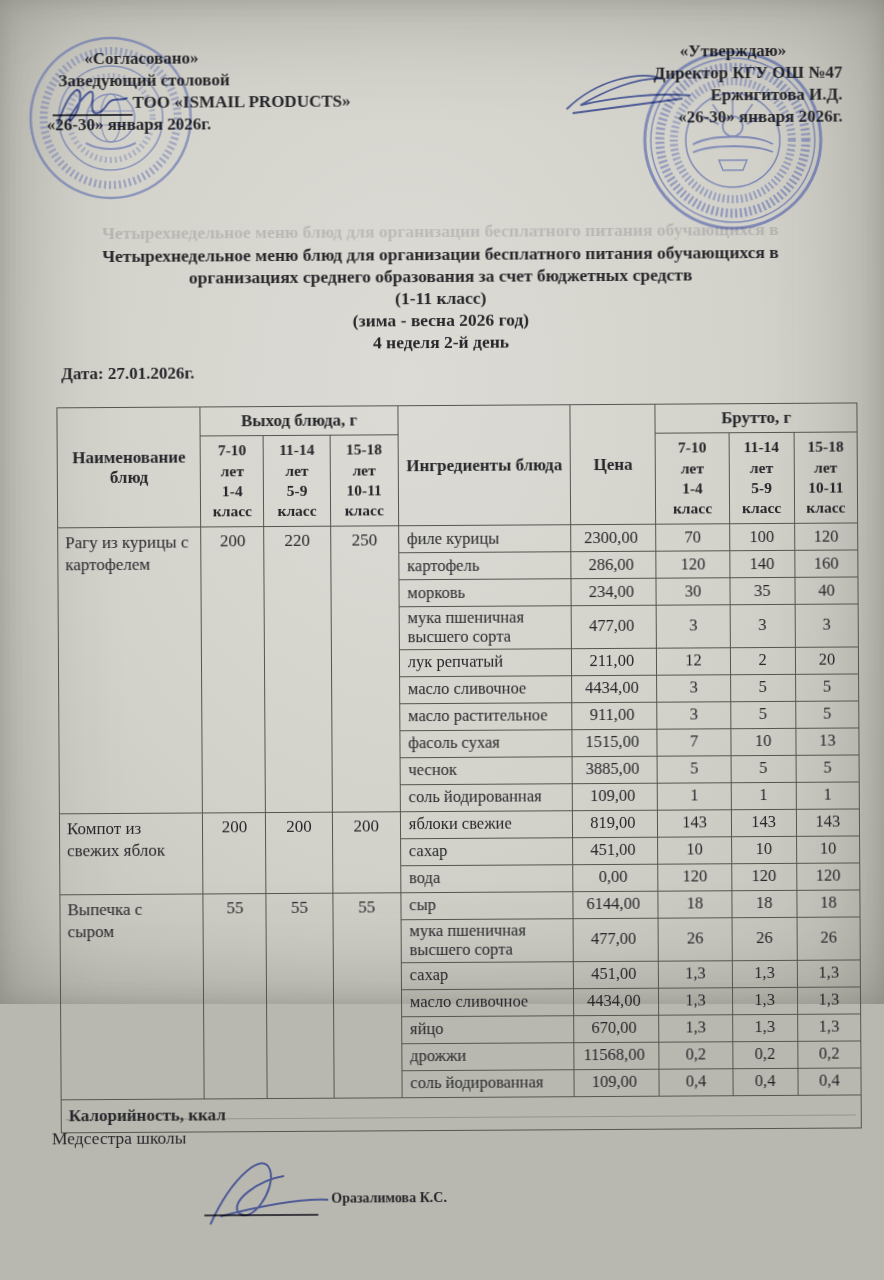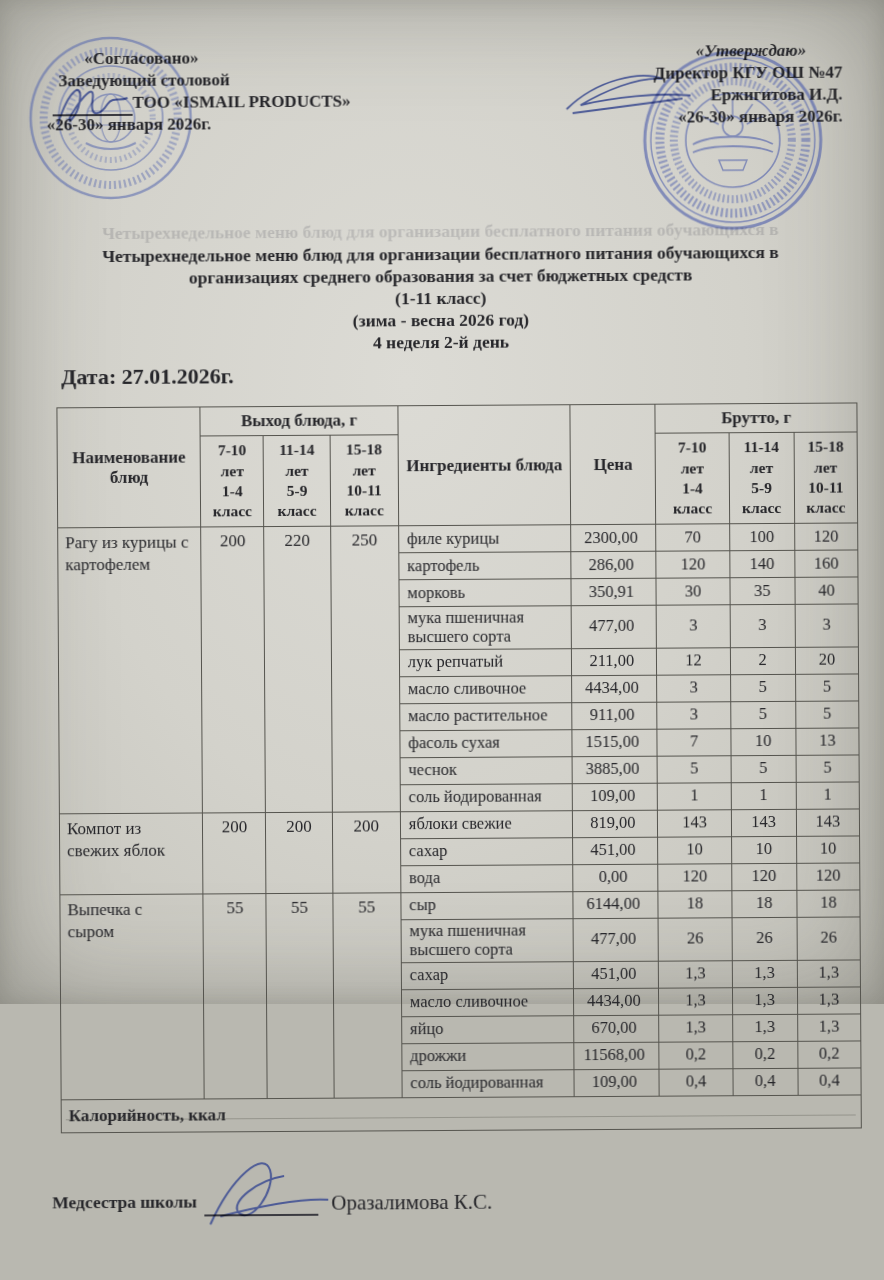--- a/index.html
+++ b/index.html
@@ -18,56 +18,56 @@
 
   
   .approve{position:absolute;}
   .approve div{font-weight:bold;font-size:17px;line-height:22px;white-space:nowrap;}
   .approve.left{left:45px;top:46px;text-align:left;}
   .approve.left .l1{margin-left:42px;}
   .approve.left .l2{margin-left:16px;}
   .approve.left .l3{margin-left:90px;}
   .approve.left .l4{margin-left:4px;}
   .approve.right{right:39px;top:42px;text-align:right;}
-  .approve.right .r1{margin-right:36px;font-style:italic;}
+  .approve.right .r1{margin-right:56px;}
   .sig-underline{position:absolute;height:2px;background:#3a3a40;}
   .ul-left{left:55px;top:112px;width:80px;}
 
   
   .ghost{
     position:absolute;left:52px;top:221px;width:780px;height:21px;overflow:hidden;
     opacity:.16;filter:blur(.4px);
   }
   .ghost .ghost-inner{width:780px;text-align:center;font-weight:bold;font-size:17.5px;line-height:21px;color:#223;}
 
   
   .title{position:absolute;left:52px;top:243px;width:780px;text-align:center;font-weight:bold;}
   .title div{font-size:17.5px;line-height:22px;}
-  .date{position:absolute;left:62px;top:362px;font-weight:bold;font-size:22px;}
+  .date{position:absolute;left:62px;top:362px;font-weight:bold;font-size:17px;}
 
   
   table.menu{position:absolute;left:57px;top:405px;width:801px;border-collapse:collapse;table-layout:fixed;}
   .menu th,.menu td{border:1px solid #55544e;color:#26262a;}
   .menu thead th{font-weight:bold;background:transparent;}
   .group-th{font-size:17px;height:26px;padding:1px 2px;}
   .label-th{font-size:17px;padding:1px 4px;}
   .age-th{font-size:15.5px;white-space:pre-line;line-height:1.32;height:86px;vertical-align:middle;padding:2px 1px;font-family:Liberation Serif, serif;}
   .menu td{font-size:16.5px;padding:2px 5px;height:22px;line-height:1.15;}
   td.dish{vertical-align:top;text-align:left;padding:4px 10px 3px 7px;font-size:17px;line-height:1.3;}
   td.out{vertical-align:top;text-align:center;font-size:17px;padding-top:4px;}
   td.ing{text-align:left;padding-left:8px;}
   td.price{text-align:center;padding-right:10px;}
   td.num{text-align:center;}
   td.kcal{font-weight:bold;text-align:left;padding:4px 7px;font-size:17px;height:24px;}
   .shadow-line{position:absolute;left:62px;top:1117px;width:790px;height:1px;background:rgba(80,80,72,.35);}
 
   
-  .footer-role{position:absolute;left:48px;top:1190px;font-weight:bold;font-size:17.5px;}
+  .footer-role{position:absolute;left:48px;top:1126px;font-weight:normal;font-size:17.5px;}
   .footer-line{position:absolute;left:200px;top:1213px;width:114px;height:2px;background:#3a3a40;}
-  .footer-name{position:absolute;left:327px;top:1190px;font-weight:normal;font-size:21px;}
+  .footer-name{position:absolute;left:327px;top:1190px;font-weight:bold;font-size:14px;}
 
   .stamp{position:absolute;opacity:.55;mix-blend-mode:multiply;}
   .sig{position:absolute;mix-blend-mode:multiply;}
 </style>
 </head>
 <body>
 
 <div class="photo">
   <div class="content">
 
@@ -191,21 +191,21 @@
           </tr>
           <tr>
             <td class="ing">картофель</td>
             <td class="price">286,00</td>
             <td class="num">120</td>
             <td class="num">140</td>
             <td class="num">160</td>
           </tr>
           <tr>
             <td class="ing">морковь</td>
-            <td class="price">350,91</td>
+            <td class="price">234,00</td>
             <td class="num">30</td>
             <td class="num">35</td>
             <td class="num">40</td>
           </tr>
           <tr>
             <td class="ing">мука пшеничная высшего сорта</td>
             <td class="price">477,00</td>
             <td class="num">3</td>
             <td class="num">3</td>
             <td class="num">3</td>

